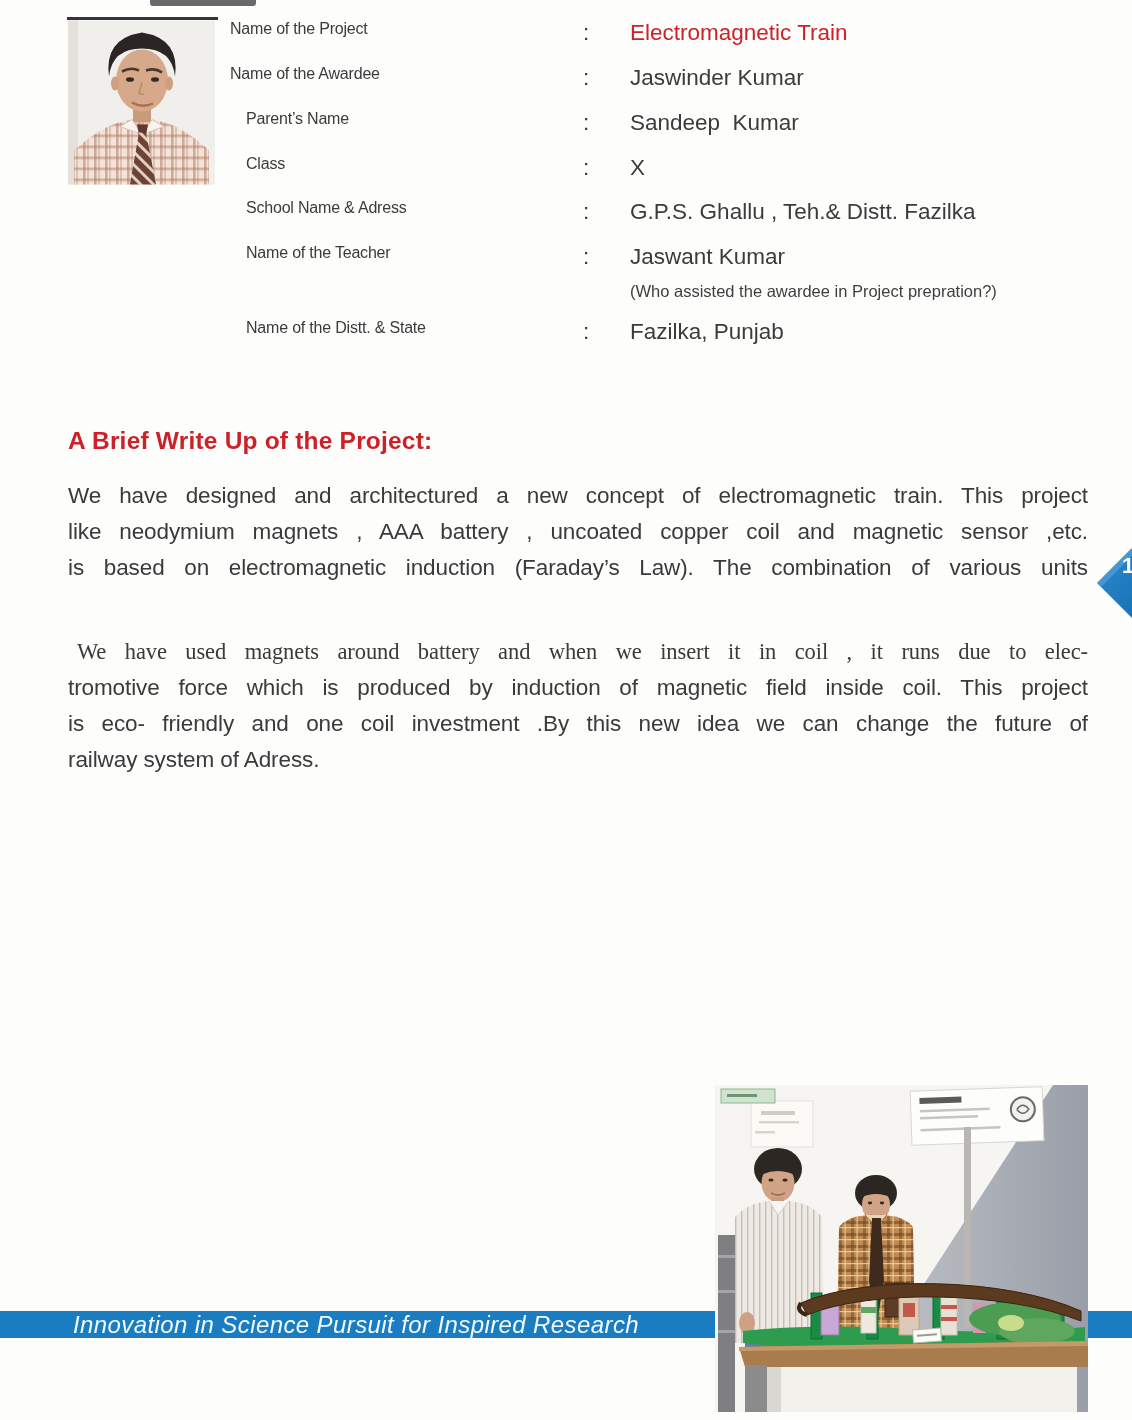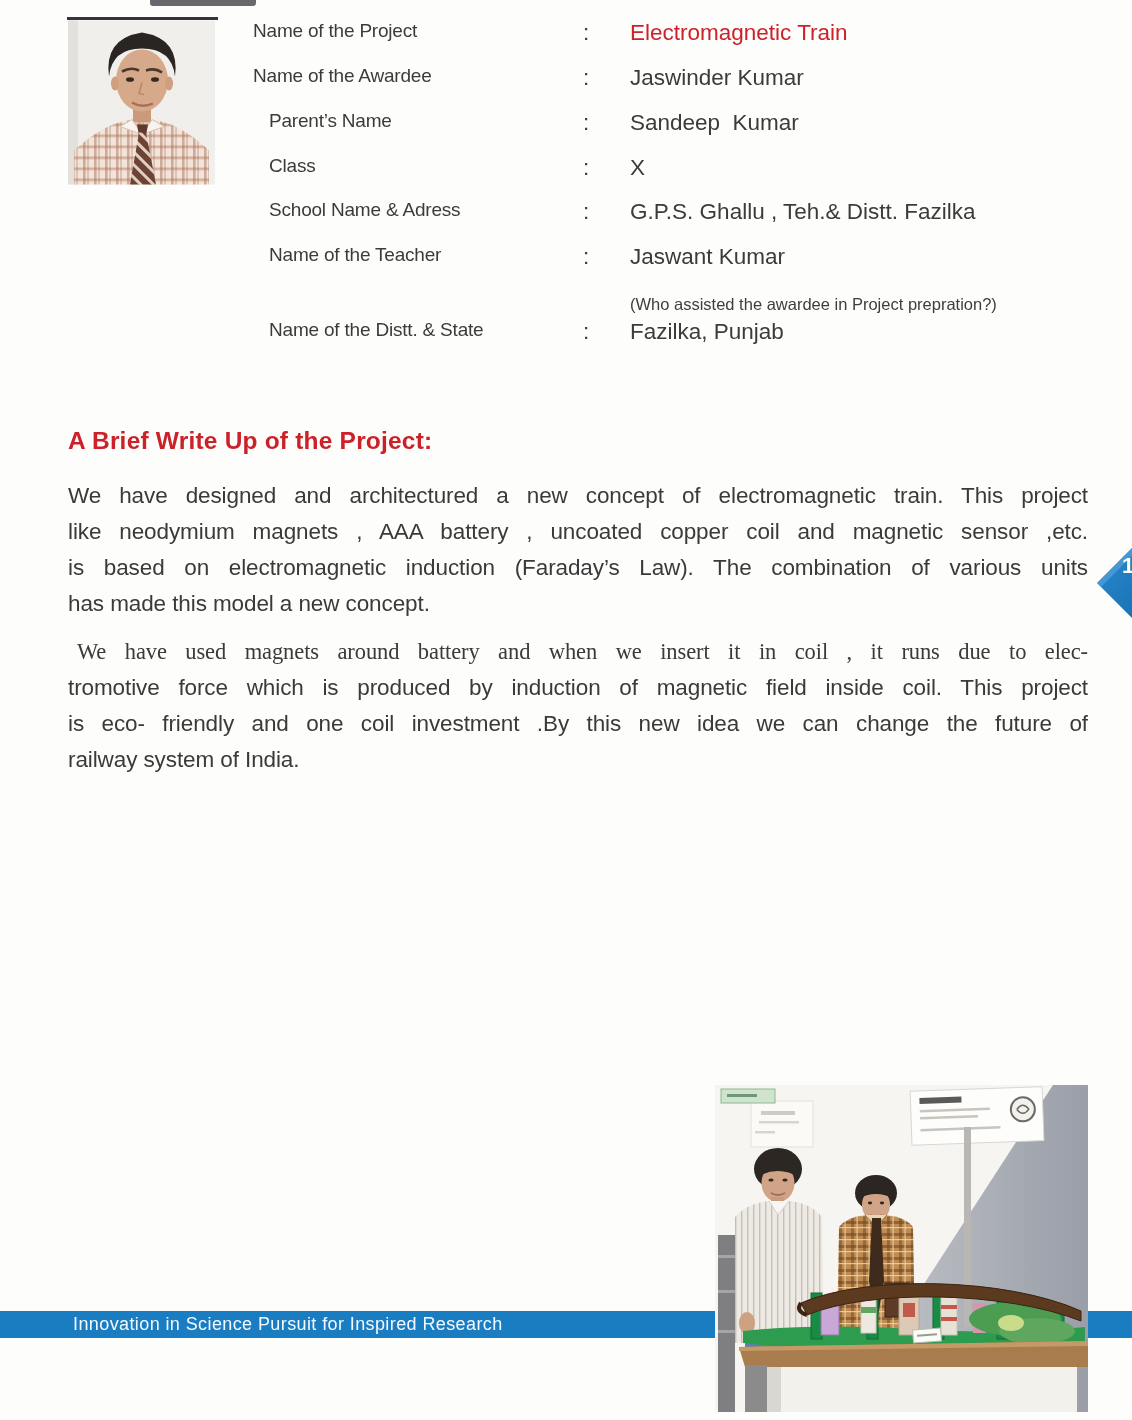--- a/index.html
+++ b/index.html
@@ -10,44 +10,44 @@
   
   .top-smudge { position:absolute; left:150px; top:0; width:106px; height:6px;
     background:#4c4c53; border-radius:0 0 3px 3px; opacity:.85; }
   .photo-topline { position:absolute; left:67px; top:17px; width:151px; height:3px; background:#34343c; }
 
   
   .portrait { position:absolute; left:68px; top:20px; width:147px; height:165px; }
 
   
   .info .row { position:absolute; left:0; width:1132px; height:30px; }
-  .lbl { position:absolute; font-size:19px; letter-spacing:-0.2px; color:#3b3b3b; white-space:pre;margin-left:23px; }
+  .lbl { position:absolute; font-size:16px; letter-spacing:-0.2px; color:#3b3b3b; white-space:pre; }
   .colon { position:absolute; left:583px; font-size:22.5px; color:#3b3b3b; }
   .val { position:absolute; left:630px; font-size:22.5px; color:#3b3b3b; white-space:pre; }
   .val.red { color:var(--accent-red); font-weight:normal; letter-spacing:0; }
-  .teacher-note { position:absolute; left:630px; top:282px; font-size:16.5px; color:#3e3e3e;margin-top:13px; }
+  .teacher-note { position:absolute; left:630px; top:282px; font-size:16.5px; color:#3e3e3e; }
 
   
   .writeup-heading { position:absolute; left:68px; top:427px; margin:0;
     font-size:24.5px; font-weight:bold; color:var(--accent-red); letter-spacing:0.2px; }
   .para { position:absolute; left:68px; width:1020px; }
   .p1 { top:483px; } .p2 { top:639px; }
   .jl { height:36px; font-size:22.5px; letter-spacing:-0.1px; color:#3a3a3a;
     text-align:justify; text-align-last:justify; overflow:hidden; white-space:nowrap; }
   .jl.last { text-align-last:left; }
   .jl.indent { text-indent:9px;font-family:Liberation Serif, serif; }
 
   
   .page-arrow { position:absolute; left:1095px; top:543px; width:37px; height:80px; overflow:visible; }
 
   
   .footer-band { position:absolute; left:0; top:1311px; width:1132px; height:27px;
     background:var(--band-blue); z-index:5; }
   .footer-band span { display:block; padding-left:73px; line-height:27px;
-    font-size:18px; letter-spacing:0.4px; color:#f3faff; }
+    font-size:24px; letter-spacing:0.4px; color:#f3faff;font-style:italic; }
 
   
   .group-photo { position:absolute; left:715px; top:1085px; width:373px; height:327px; z-index:10; }
 </style>
 </head>
 <body>
 
 <div class="page">
 
   <div class="top-smudge"></div>
@@ -130,28 +130,27 @@
       <span class="val">Fazilka, Punjab</span>
     </div>
   </div>
 
   <h2 class="writeup-heading">A Brief Write Up of the Project:</h2>
 
   <div class="para p1">
     <div class="jl">We have designed and architectured a new concept of electromagnetic train. This project</div>
     <div class="jl">like neodymium magnets , AAA battery , uncoated copper coil and magnetic sensor ,etc.</div>
     <div class="jl">is based on electromagnetic induction (Faraday’s Law). The combination of various units</div>
-    <div class="jl last">has made this model a new concept.</div>
   </div>
 
   <div class="para p2">
     <div class="jl indent"> We have used magnets around battery and when we insert it in coil , it runs due to elec-</div>
     <div class="jl">tromotive force which is produced by induction of magnetic field inside coil. This project</div>
     <div class="jl">is eco- friendly and one coil investment .By this new idea we can change the future of</div>
-    <div class="jl last">railway system of India.</div>
+    <div class="jl last">railway system of Adress.</div>
   </div>
 
   <svg class="page-arrow" viewBox="0 0 37 80">
     <defs>
       <linearGradient id="agrad" x1="0" y1="0" x2="1" y2="1">
         <stop offset="0" stop-color="#2c8bcd"></stop>
         <stop offset="1" stop-color="#0f67aa"></stop>
       </linearGradient>
     </defs>
     <polygon points="2,40 46,-4 90,40 46,84" fill="url(#agrad)"></polygon>

